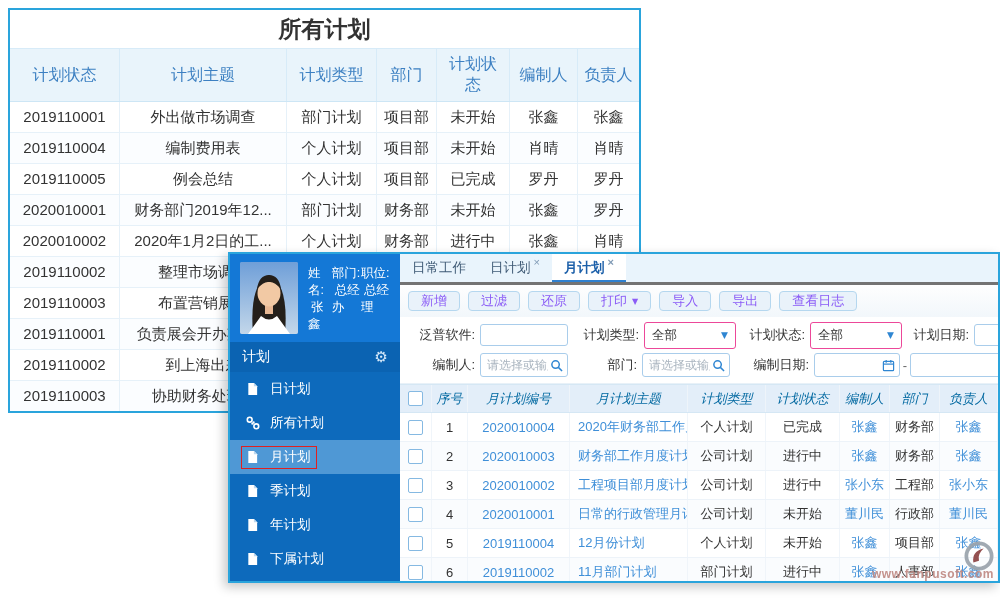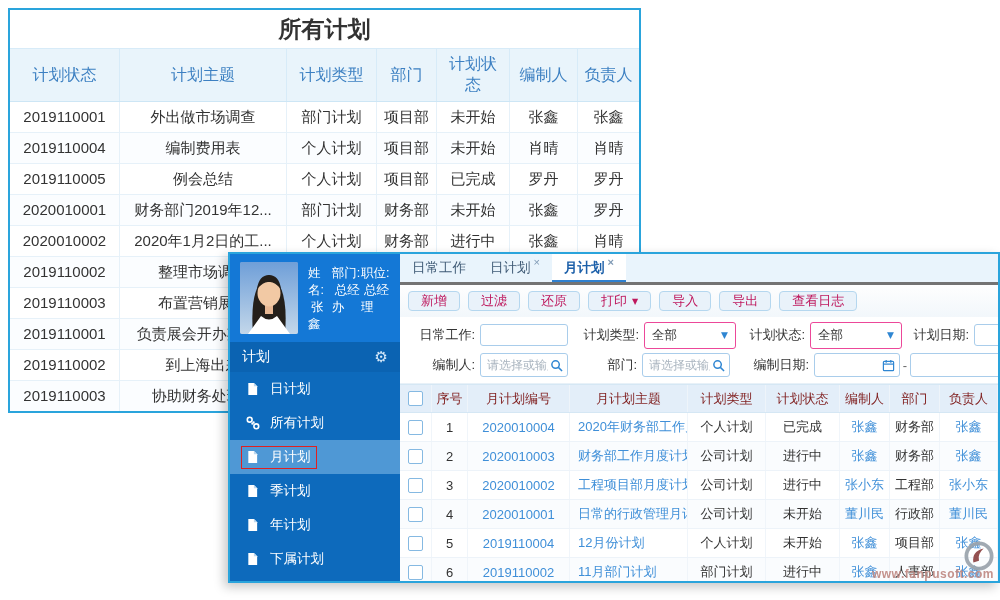--- a/index.html
+++ b/index.html
@@ -32,36 +32,36 @@
   .menu-item{height:34px;display:flex;align-items:center;gap:10px;padding-left:16px;color:#fff;font-size:13.5px;position:relative;cursor:pointer;}
   .menu-item.selected{background:#4f98d5;}
   .mi-icon{width:14px;height:14px;display:inline-flex;}
   .annotation-box{position:absolute;left:11px;top:6px;width:74px;height:21px;border:1px solid #e02020;pointer-events:none;}
   #main{flex:1;display:flex;flex-direction:column;position:relative;overflow:hidden;background:#fff;}
   .tabbar{height:28px;background:#e9f4fc;display:flex;border-bottom:3px solid #737373;flex-shrink:0;}
   .tab{padding:0 12px;line-height:27px;font-size:13.5px;color:#3f5a75;display:flex;cursor:pointer;box-sizing:border-box;}
   .tab .close{font-size:11px;color:#7f9ab5;margin-left:3px;margin-top:1px;line-height:1.4;}
   .tab.active{background:#fff;color:#1b5fa9;font-weight:bold;border-bottom:2px solid #2f80cf;}
   .toolbar{height:32px;display:flex;align-items:center;gap:8px;padding:0 8px;background:linear-gradient(#fefefe,#f2f7fb);flex-shrink:0;}
-  .tbtn{background:#e9f2fa;border:1px solid #b5d7ef;color:#be185d;border-radius:4px;font-size:13px;padding:0 12px;cursor:pointer;font-family:inherit;display:flex;align-items:center;}
+  .tbtn{background:#e9f2fa;border:1px solid #b5d7ef;color:#8b5cf6;border-radius:4px;font-size:13px;padding:0 12px;cursor:pointer;font-family:inherit;display:flex;align-items:center;}
   .tbtn .arr{font-size:8px;margin-left:5px;font-family:"DejaVu Sans",sans-serif;}
   .filters{padding:3px 0;flex-shrink:0;border-bottom:1px solid #e8f1f8;}
   .frow{display:flex;align-items:center;height:30px;}
   .flabel{font-size:13px;color:#333;text-align:right;flex-shrink:0;padding-right:5px;box-sizing:border-box;}
   .w72{width:72px}.w74{width:74px}.w76{width:76px}.w80{width:80px}.w84{width:84px}.w86{width:86px}.w88{width:88px}.w92{width:92px}.w100{width:100px}
   .finput{height:22px;border:1px solid #a9cdeb;border-radius:3px;background:#fff;box-sizing:border-box;font-size:12px;padding:0 5px;font-family:inherit;flex-shrink:0;}
   .fselect{height:27px;border:1px solid #ec4899;border-radius:3px;background:#fff;box-sizing:border-box;display:flex;align-items:center;justify-content:space-between;padding:0 7px;font-size:12.5px;color:#333;cursor:pointer;flex-shrink:0;}
   .arrow-down{color:#2f86d2;font-size:9px;font-family:"DejaVu Sans",sans-serif;}
   .fsearch,.fdate{height:24px;border:1px solid #a9cdeb;border-radius:3px;background:#fff;box-sizing:border-box;display:flex;align-items:center;padding:0 4px;flex-shrink:0;}
   .fsearch input,.fdate input{border:none;outline:none;flex:1;min-width:0;font-size:12px;font-family:inherit;background:transparent;}
   .fsearch input::placeholder{color:#a9b4bf;}
   .icon-svg{flex-shrink:0;display:inline-flex;cursor:pointer;}
   .dash{font-size:13px;color:#666;width:10px;text-align:center;flex-shrink:0;}
   .gridhead{display:flex;background:#e3eef9;border-top:1px solid #d5e7f4;border-bottom:1px solid #d5e7f4;flex-shrink:0;}
-  .ghc{height:27px;display:flex;align-items:center;justify-content:center;font-size:13px;color:#7f1d1d;border-right:1px solid #eef4fa;box-sizing:border-box;flex-shrink:0;}
+  .ghc{height:27px;display:flex;align-items:center;justify-content:center;font-size:13px;color:#0369a1;border-right:1px solid #eef4fa;box-sizing:border-box;flex-shrink:0;font-style:italic;}
   .grow{display:flex;border-bottom:1px solid #edf3f9;}
   .grow:nth-child(even){background:#fafcfe;}
   .gc{height:28px;display:flex;align-items:center;justify-content:center;font-size:13px;color:#333;border-right:1px solid #f0f5fa;box-sizing:border-box;overflow:hidden;white-space:nowrap;flex-shrink:0;}
   .gc.subject{justify-content:flex-start;padding-left:8px;}
   .link{color:#3f8fd8;cursor:pointer;text-align:center;}
   .checkbox{width:13px;height:13px;border:1px solid #85b9e2;border-radius:2px;background:#fff;cursor:pointer;display:inline-block;}
   .gw0{width:32px}.gw1{width:36px}.gw2{width:102px}.gw3{width:118px}.gw4{width:78px}.gw5{width:74px}.gw6{width:50px}.gw7{width:50px}.gw8{width:58px}
   
   .watermark{position:absolute;right:4px;bottom:0;display:flex;flex-direction:column;align-items:flex-end;opacity:.92;pointer-events:none;}
   .wm-top{display:flex;align-items:center;gap:3px;}
@@ -299,21 +299,21 @@
         <button class="tbtn">
           <span>导出</span>
         </button>
         <button class="tbtn">
           <span>查看日志</span>
         </button>
       </div>
 
     <div class="filters">
       <div class="frow">
-        <span class="flabel w80">日常工作:</span>
+        <span class="flabel w80">泛普软件:</span>
         <input class="finput w88" style="">
         <span class="flabel w76">计划类型:</span>
         <div class="fselect w92">
           <span>全部</span>
           <span class="arrow-down">▼</span>
         </div>
         <span class="flabel w74">计划状态:</span>
         <div class="fselect w92">
           <span>全部</span>
           <span class="arrow-down">▼</span>

